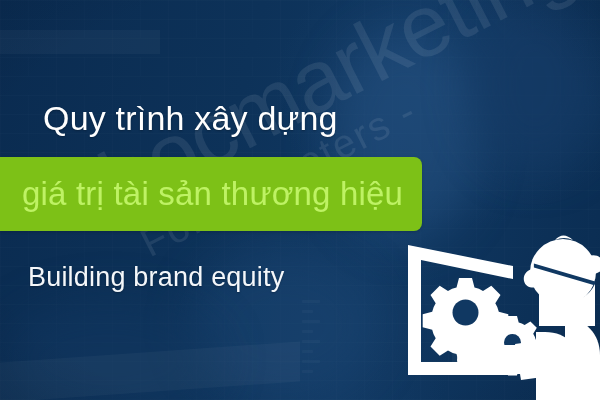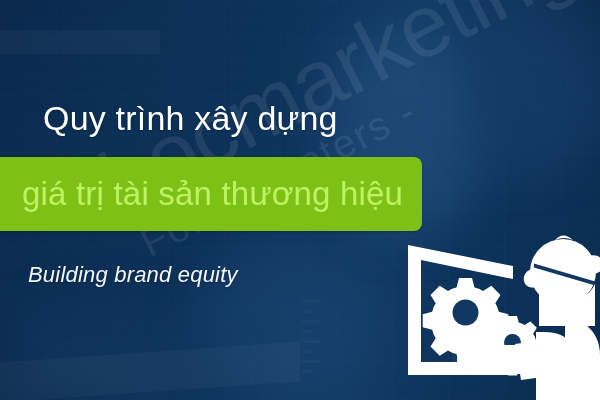--- a/index.html
+++ b/index.html
@@ -142,22 +142,21 @@
     font-size: 33px;
     color: #bef264;
     font-weight: 400;
     letter-spacing: 0.2px;
     white-space: nowrap;
   }
   .subtitle {
     position: absolute;
     left: 28px;
     top: 262px;
-    font-size: 22px;
-    font-style: italic;
+    font-size: 27px;
     color: #f4f7fa;
     font-weight: 400;
     letter-spacing: 0.2px;
     text-shadow: 0 1px 2px rgba(0,0,0,0.25);
   }
 
   
   .illustration {
     position: absolute;
     left: 395px;

